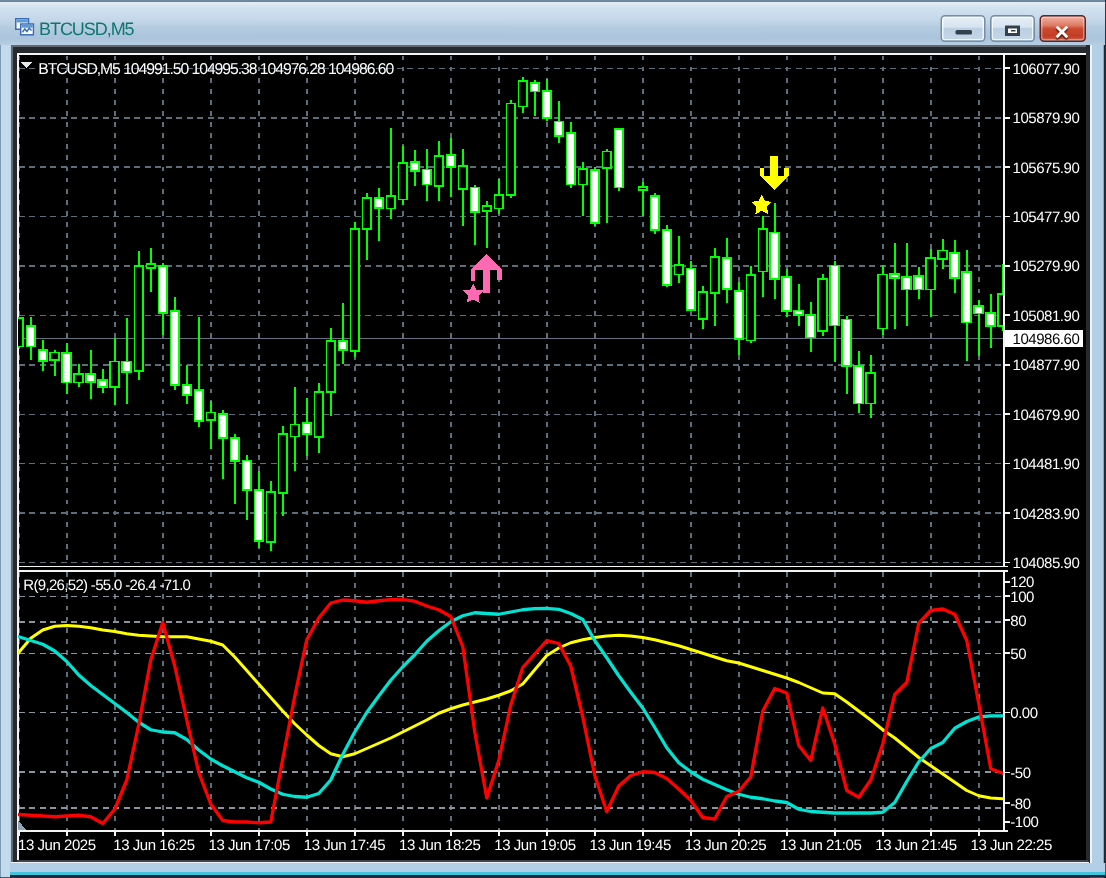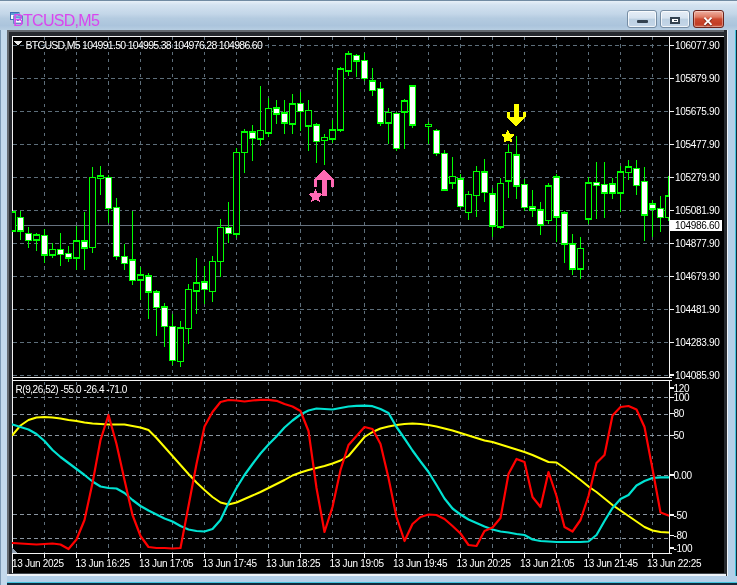--- a/index.html
+++ b/index.html
@@ -1,20 +1,20 @@
 <!DOCTYPE html>
 <html><head><meta charset="utf-8"><style>
 *{margin:0;padding:0;box-sizing:border-box}
 html,body{width:737px;height:585px;overflow:hidden;background:#000;font-family:"Liberation Sans",sans-serif}
 #win{position:relative;width:737px;height:585px}
 #title{position:absolute;left:0;top:0;width:737px;height:30px;
  background:linear-gradient(#e7f0f8 0%,#d3e2f0 14%,#c3d6e8 45%,#b4cbe0 60%,#abc4dc 85%,#b7cee2 100%);
  border-top:1px solid #718ba3}
 #ticon{position:absolute;left:10px;top:12px}
-#ttext{position:absolute;left:13px;top:11.5px;font-size:16px;letter-spacing:-0.7px;color:#d946ef}
+#ttext{position:absolute;left:26px;top:11.5px;font-size:12px;letter-spacing:-0.7px;color:#0f766e}
 .wbtn{position:absolute;top:9.5px;width:30px;height:18px;border:1px solid #768da4;border-radius:3px;
  background:linear-gradient(#e6eef7 0%,#d6e3f0 45%,#bcd0e2 50%,#c5d6e8 100%);box-shadow:inset 0 0 0 1px rgba(255,255,255,.75)}
 #bmin{left:626.5px} #bmax{left:659.5px}
 #bclose{left:692.5px;width:31px;height:18.5px;border:1px solid #6b221a;border-radius:3px;
  background:linear-gradient(#efb0a2 0%,#de7a62 38%,#cc4a30 50%,#c13c24 82%,#d0644a 100%);box-shadow:inset 0 0 0 1px rgba(255,255,255,.35)}
 #bmin i{position:absolute;left:9px;top:9px;width:11px;height:3.5px;background:#33414f;border-radius:1px}
 #bmax i{position:absolute;left:9.5px;top:6px;width:10px;height:7.5px;border:2px solid #33414f;background:#fff}
 #bmax i:after{content:"";position:absolute;left:1.5px;top:1px;width:3px;height:1.5px;background:#33414f}
 #bclose i{position:absolute;left:9px;top:3px;color:#fff;font-size:13px;font-weight:bold;font-style:normal;
  text-shadow:0 1px 1px rgba(60,10,5,.8);font-family:"Liberation Sans",sans-serif}

